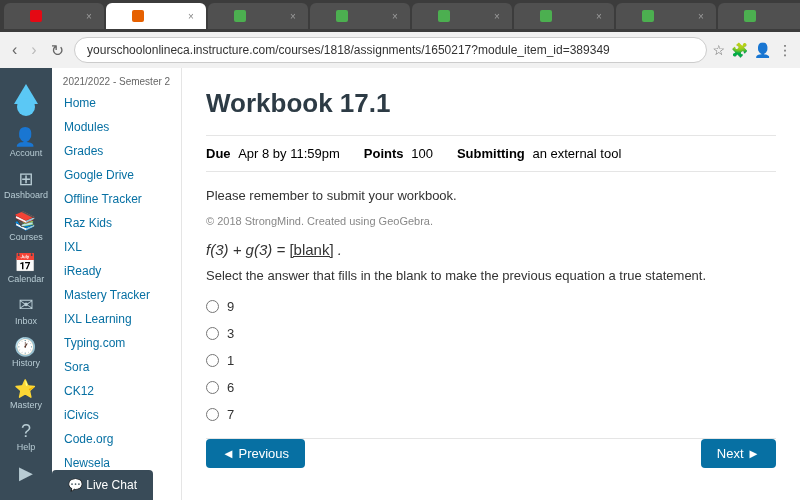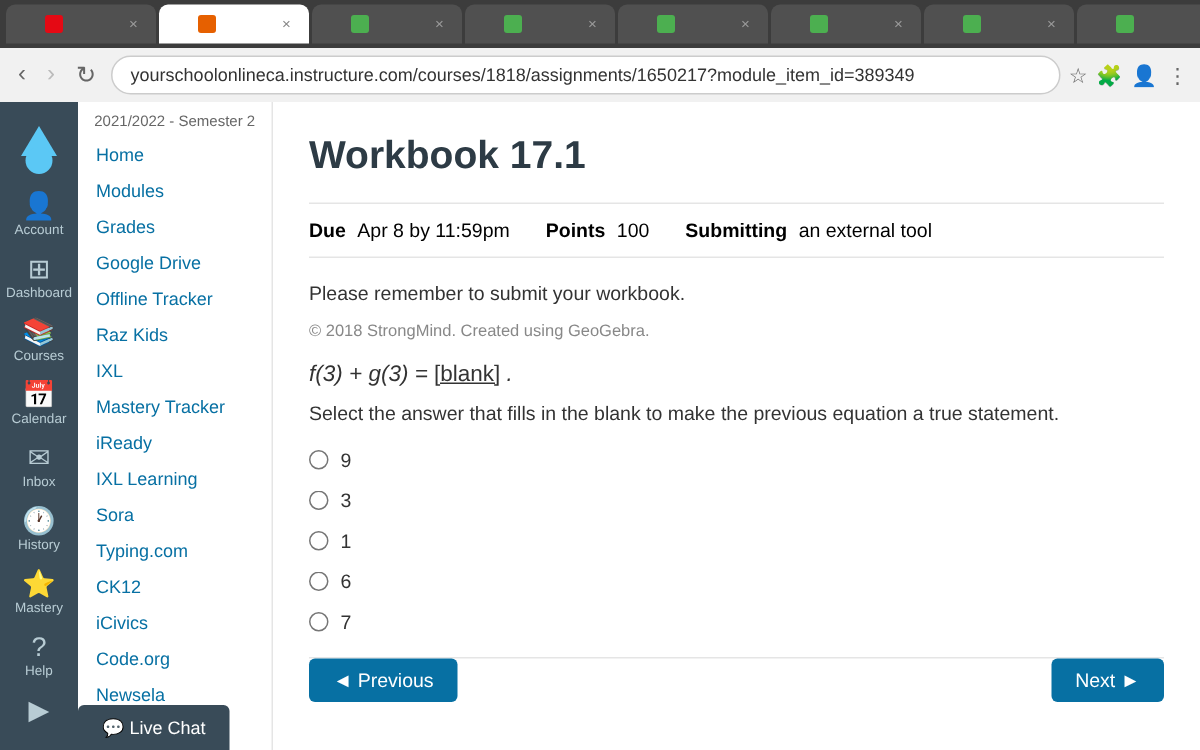--- a/index.html
+++ b/index.html
@@ -180,25 +180,25 @@
   <div class="sidebar">
     <div class="sidebar-semester">2021/2022 - Semester 2</div>
     <div id="sidebar-links">
         <a class="sidebar-link">Home</a>
         <a class="sidebar-link">Modules</a>
         <a class="sidebar-link">Grades</a>
         <a class="sidebar-link">Google Drive</a>
         <a class="sidebar-link">Offline Tracker</a>
         <a class="sidebar-link">Raz Kids</a>
         <a class="sidebar-link">IXL</a>
+        <a class="sidebar-link">iReady</a>
         <a class="sidebar-link">Mastery Tracker</a>
-        <a class="sidebar-link">iReady</a>
         <a class="sidebar-link">IXL Learning</a>
+        <a class="sidebar-link">Typing.com</a>
         <a class="sidebar-link">Sora</a>
-        <a class="sidebar-link">Typing.com</a>
         <a class="sidebar-link">CK12</a>
         <a class="sidebar-link">iCivics</a>
         <a class="sidebar-link">Code.org</a>
         <a class="sidebar-link">Newsela</a>
       </div>
   </div>
 
   <div class="main-content">
     <h1 class="page-title">Workbook 17.1</h1>
 

